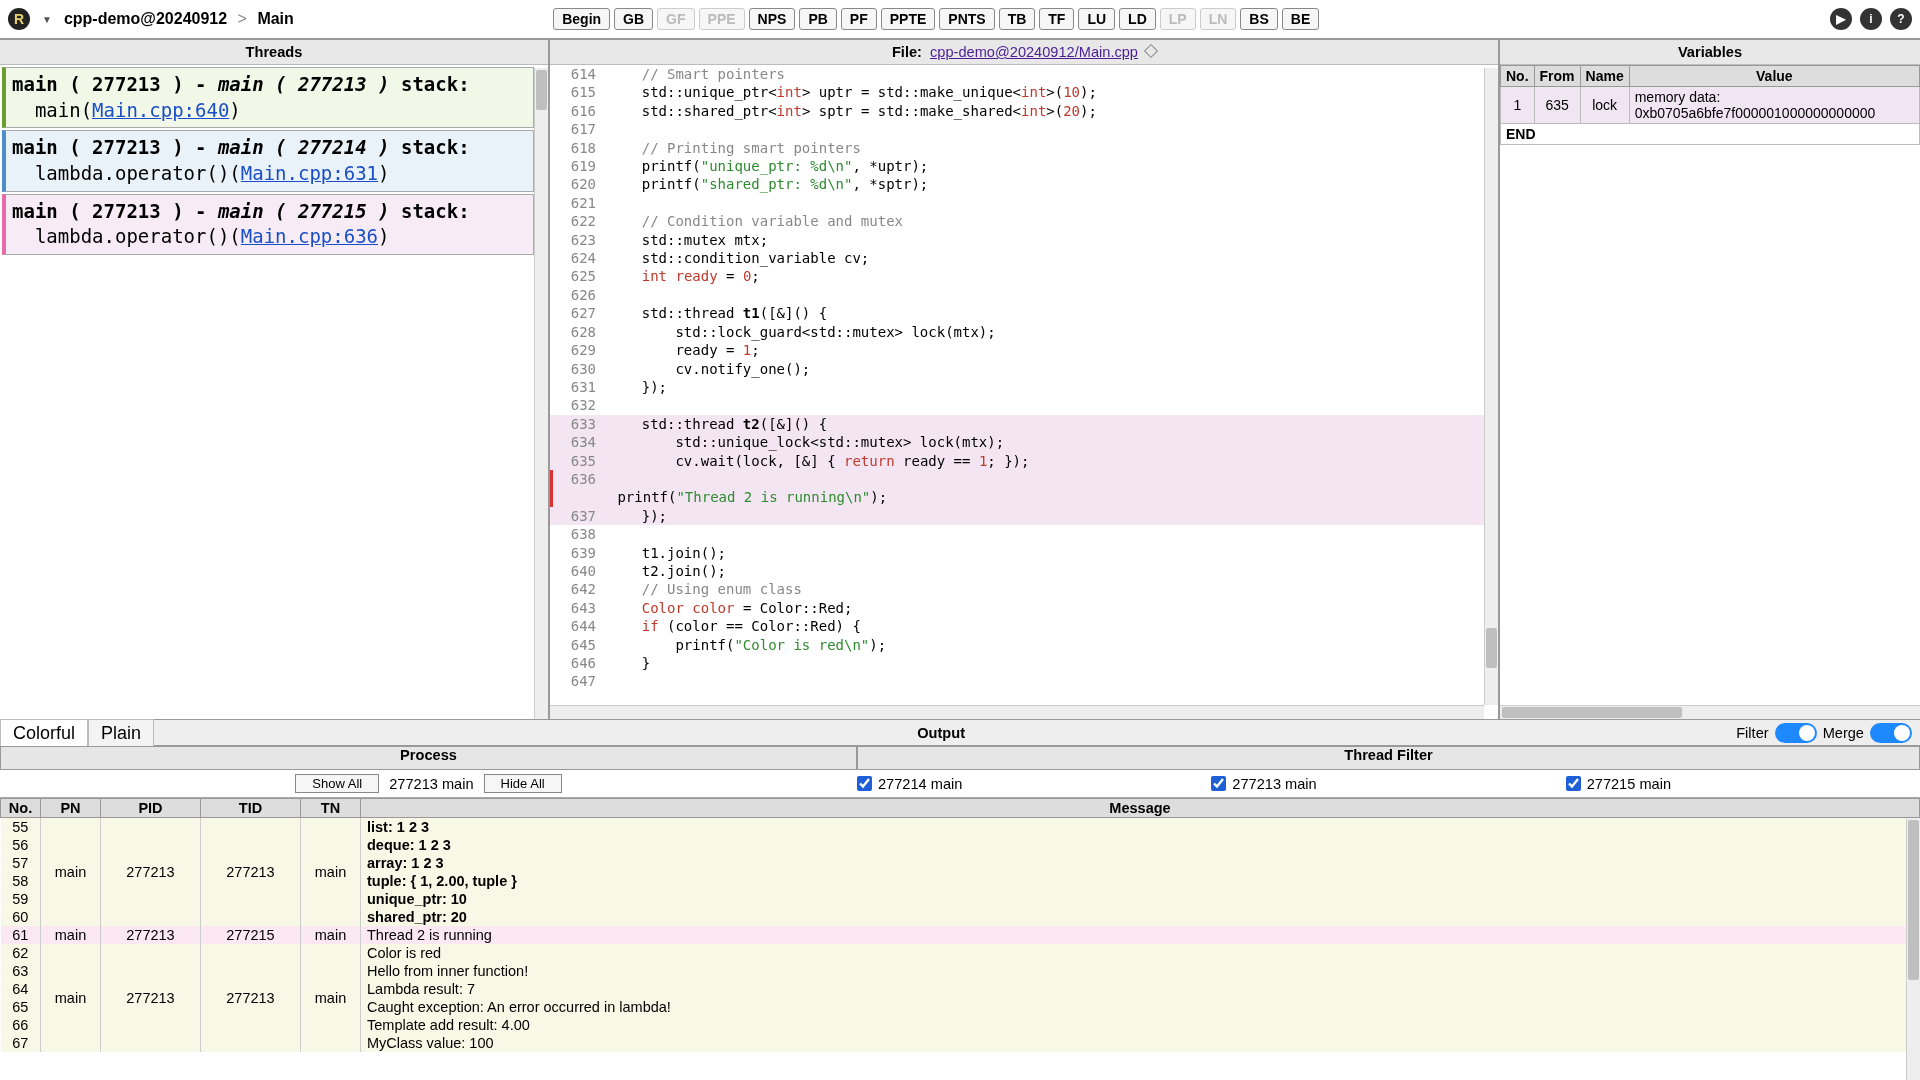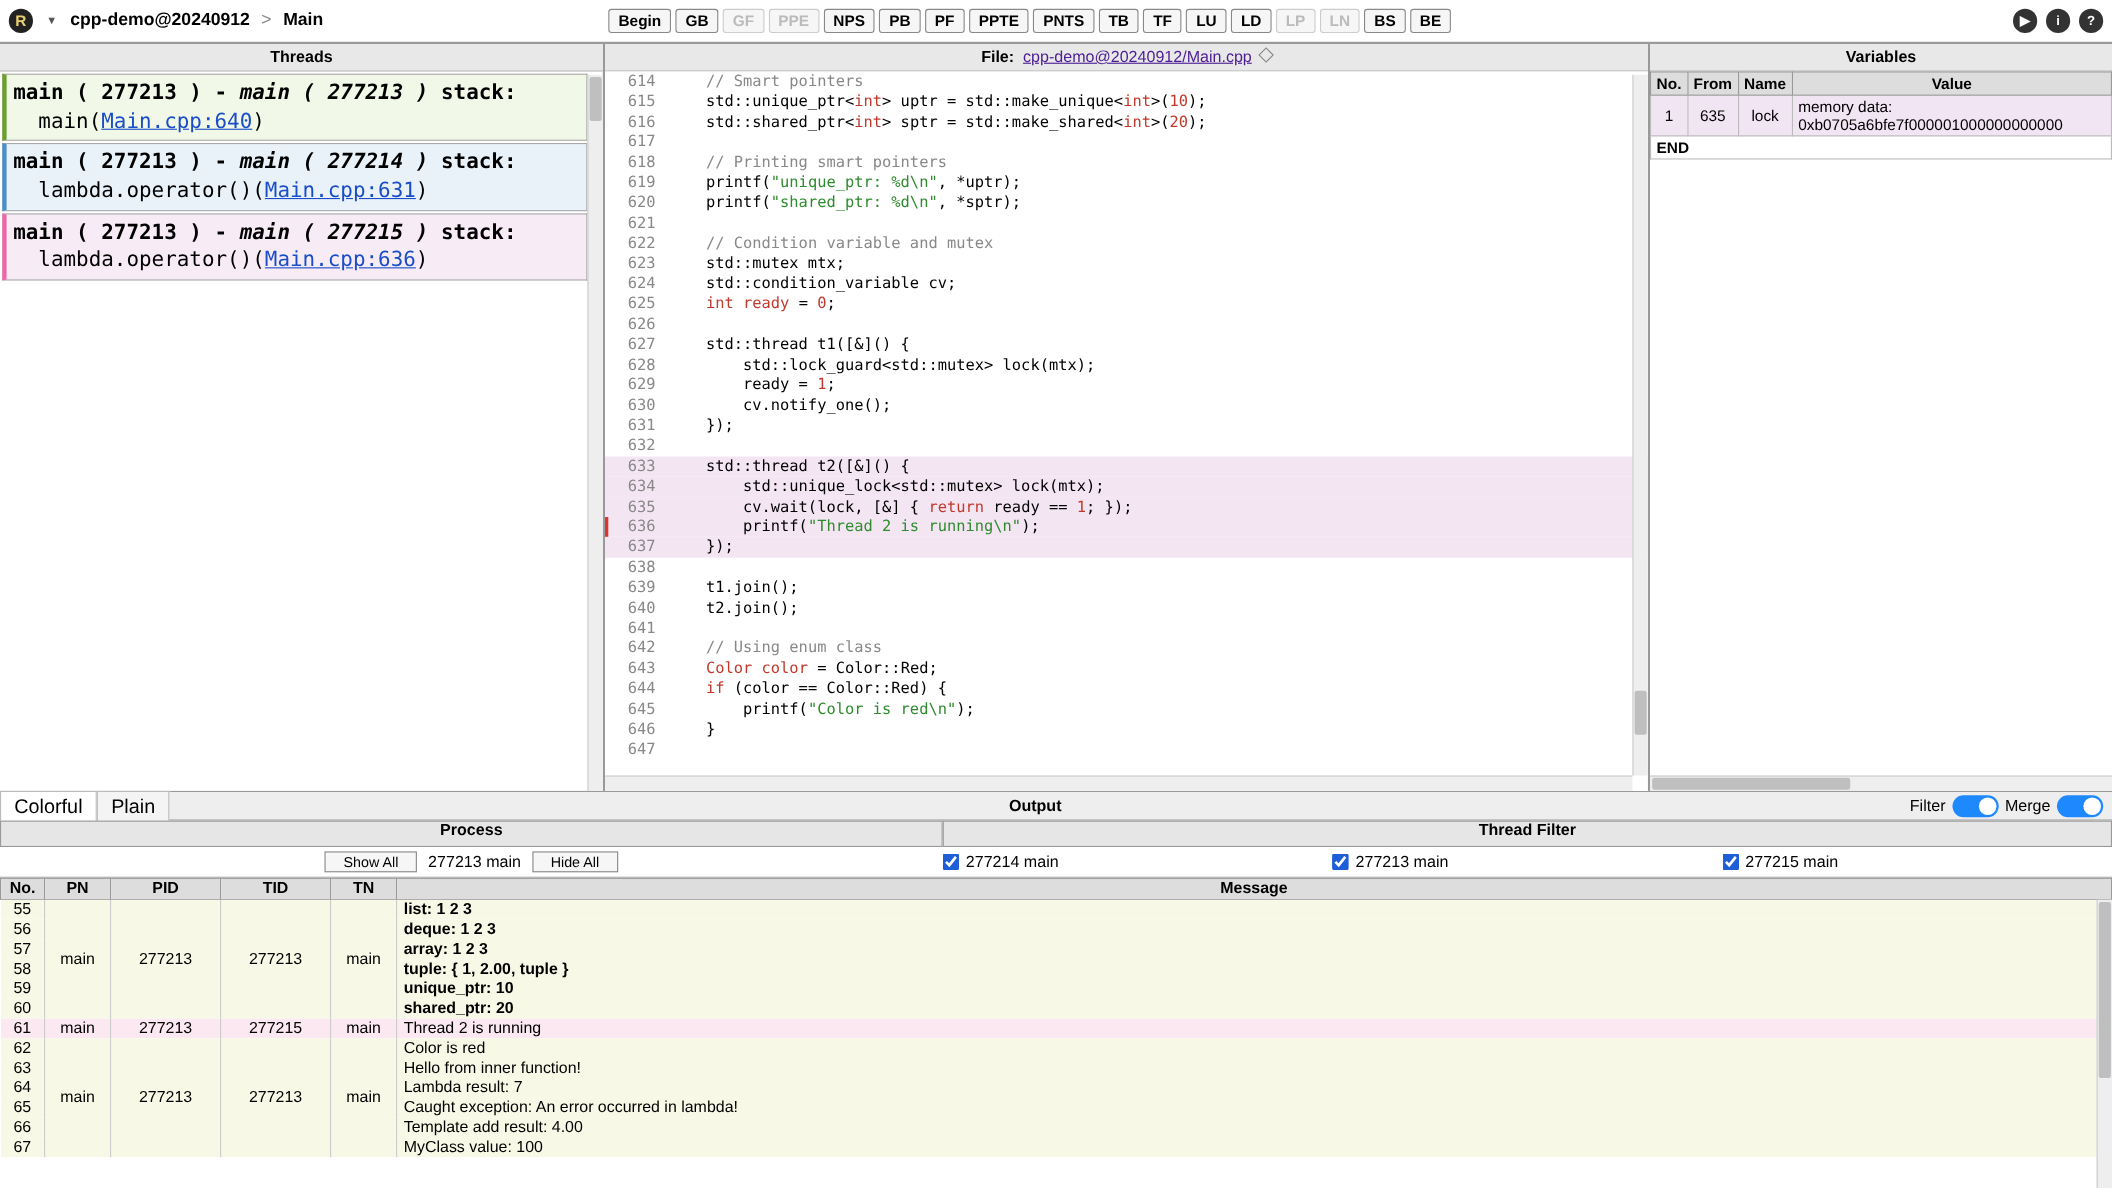--- a/index.html
+++ b/index.html
@@ -28,28 +28,28 @@
 .v-scroll .thumb { position:absolute; left:1px; right:1px; background:#bfbfbf; border-radius:2px; }
 
 .code-col { flex:1; border-right:2px solid #999; display:flex; flex-direction:column; position:relative; }
 .file-hdr { text-align:center; padding:4px 0; background:#e8e8e8; border-bottom:1px solid #bbb; font-weight:bold; }
 .file-hdr a { color:#4c1d95; text-decoration:underline; font-weight:normal; }
 .code-body { flex:1; overflow:hidden; font-family:"DejaVu Sans Mono","Courier New",monospace; font-size:14px; line-height:18.4px; background:#fff; position:relative; }
 .code-line { display:flex; white-space:pre; }
 .gutter { width:58px; text-align:right; color:#888; padding-right:12px; user-select:none; }
 .src { flex:1; }
 .hl-pink { background:#f4e5f3; }
-.mark-red { position:relative; }
+.mark-red { position:relative;flex-direction:column; }
 .mark-red::before { content:''; position:absolute; left:0; top:0; bottom:0; width:3px; background:#d33; }
 .tok-kw { color:#c0392b; }
 .tok-type { color:#c0392b; }
 .tok-str { color:#2e8b2e; }
 .tok-num { color:#c0392b; }
 .tok-cmt { color:#888; }
-.tok-fn { font-weight:normal; }
+.tok-fn { font-weight:bold; }
 .code-vsb { position:absolute; right:0; top:28px; bottom:14px; width:14px; background:#eee; border-left:1px solid #ccc; }
 .code-vsb .thumb { position:absolute; left:1px; right:1px; top:560px; height:40px; background:#bfbfbf; border-radius:2px; }
 .code-hsb { position:absolute; left:0; right:14px; bottom:0; height:14px; background:#eee; border-top:1px solid #ccc; }
 
 .vars-col { width:420px; display:flex; flex-direction:column; position:relative; }
 .vars-tbl { font-size:14px; border-collapse:collapse; width:100%; }
 .vars-tbl th { background:#ddd; border:1px solid #999; padding:2px 5px; font-weight:bold; }
 .vars-tbl td { border:1px solid #bbb; padding:2px 5px; }
 .vars-tbl tr.sel td { background:#f1e4f3; }
 .vars-hsb { position:absolute; left:0; right:0; bottom:0; height:14px; background:#eee; border-top:1px solid #ccc; }
@@ -166,21 +166,20 @@
         <div class="code-line"><div class="gutter">631</div><div class="src">    });</div></div>
         <div class="code-line"><div class="gutter">632</div><div class="src"></div></div>
         <div class="code-line hl-pink"><div class="gutter">633</div><div class="src">    std::thread <span class="tok-fn">t2</span>([&amp;]() {</div></div>
         <div class="code-line hl-pink"><div class="gutter">634</div><div class="src">        std::unique_lock&lt;std::mutex&gt; lock(mtx);</div></div>
         <div class="code-line hl-pink"><div class="gutter">635</div><div class="src">        cv.wait(lock, [&amp;] { <span class="tok-kw">return</span> ready == <span class="tok-num">1</span>; });</div></div>
         <div class="code-line hl-pink mark-red"><div class="gutter">636</div><div class="src">        printf(<span class="tok-str">"Thread 2 is running\n"</span>);</div></div>
         <div class="code-line hl-pink"><div class="gutter">637</div><div class="src">    });</div></div>
         <div class="code-line"><div class="gutter">638</div><div class="src"></div></div>
         <div class="code-line"><div class="gutter">639</div><div class="src">    t1.join();</div></div>
         <div class="code-line"><div class="gutter">640</div><div class="src">    t2.join();</div></div>
-        <div class="code-line"><div class="gutter">641</div><div class="src"></div></div>
         <div class="code-line"><div class="gutter">642</div><div class="src">    <span class="tok-cmt">// Using enum class</span></div></div>
         <div class="code-line"><div class="gutter">643</div><div class="src">    <span class="tok-type">Color</span> <span class="tok-kw">color</span> = Color::Red;</div></div>
         <div class="code-line"><div class="gutter">644</div><div class="src">    <span class="tok-kw">if</span> (color == Color::Red) {</div></div>
         <div class="code-line"><div class="gutter">645</div><div class="src">        printf(<span class="tok-str">"Color is red\n"</span>);</div></div>
         <div class="code-line"><div class="gutter">646</div><div class="src">    }</div></div>
         <div class="code-line"><div class="gutter">647</div><div class="src"></div></div>
       </div>
     <div class="code-vsb">
         <div class="thumb"></div>
       </div>

